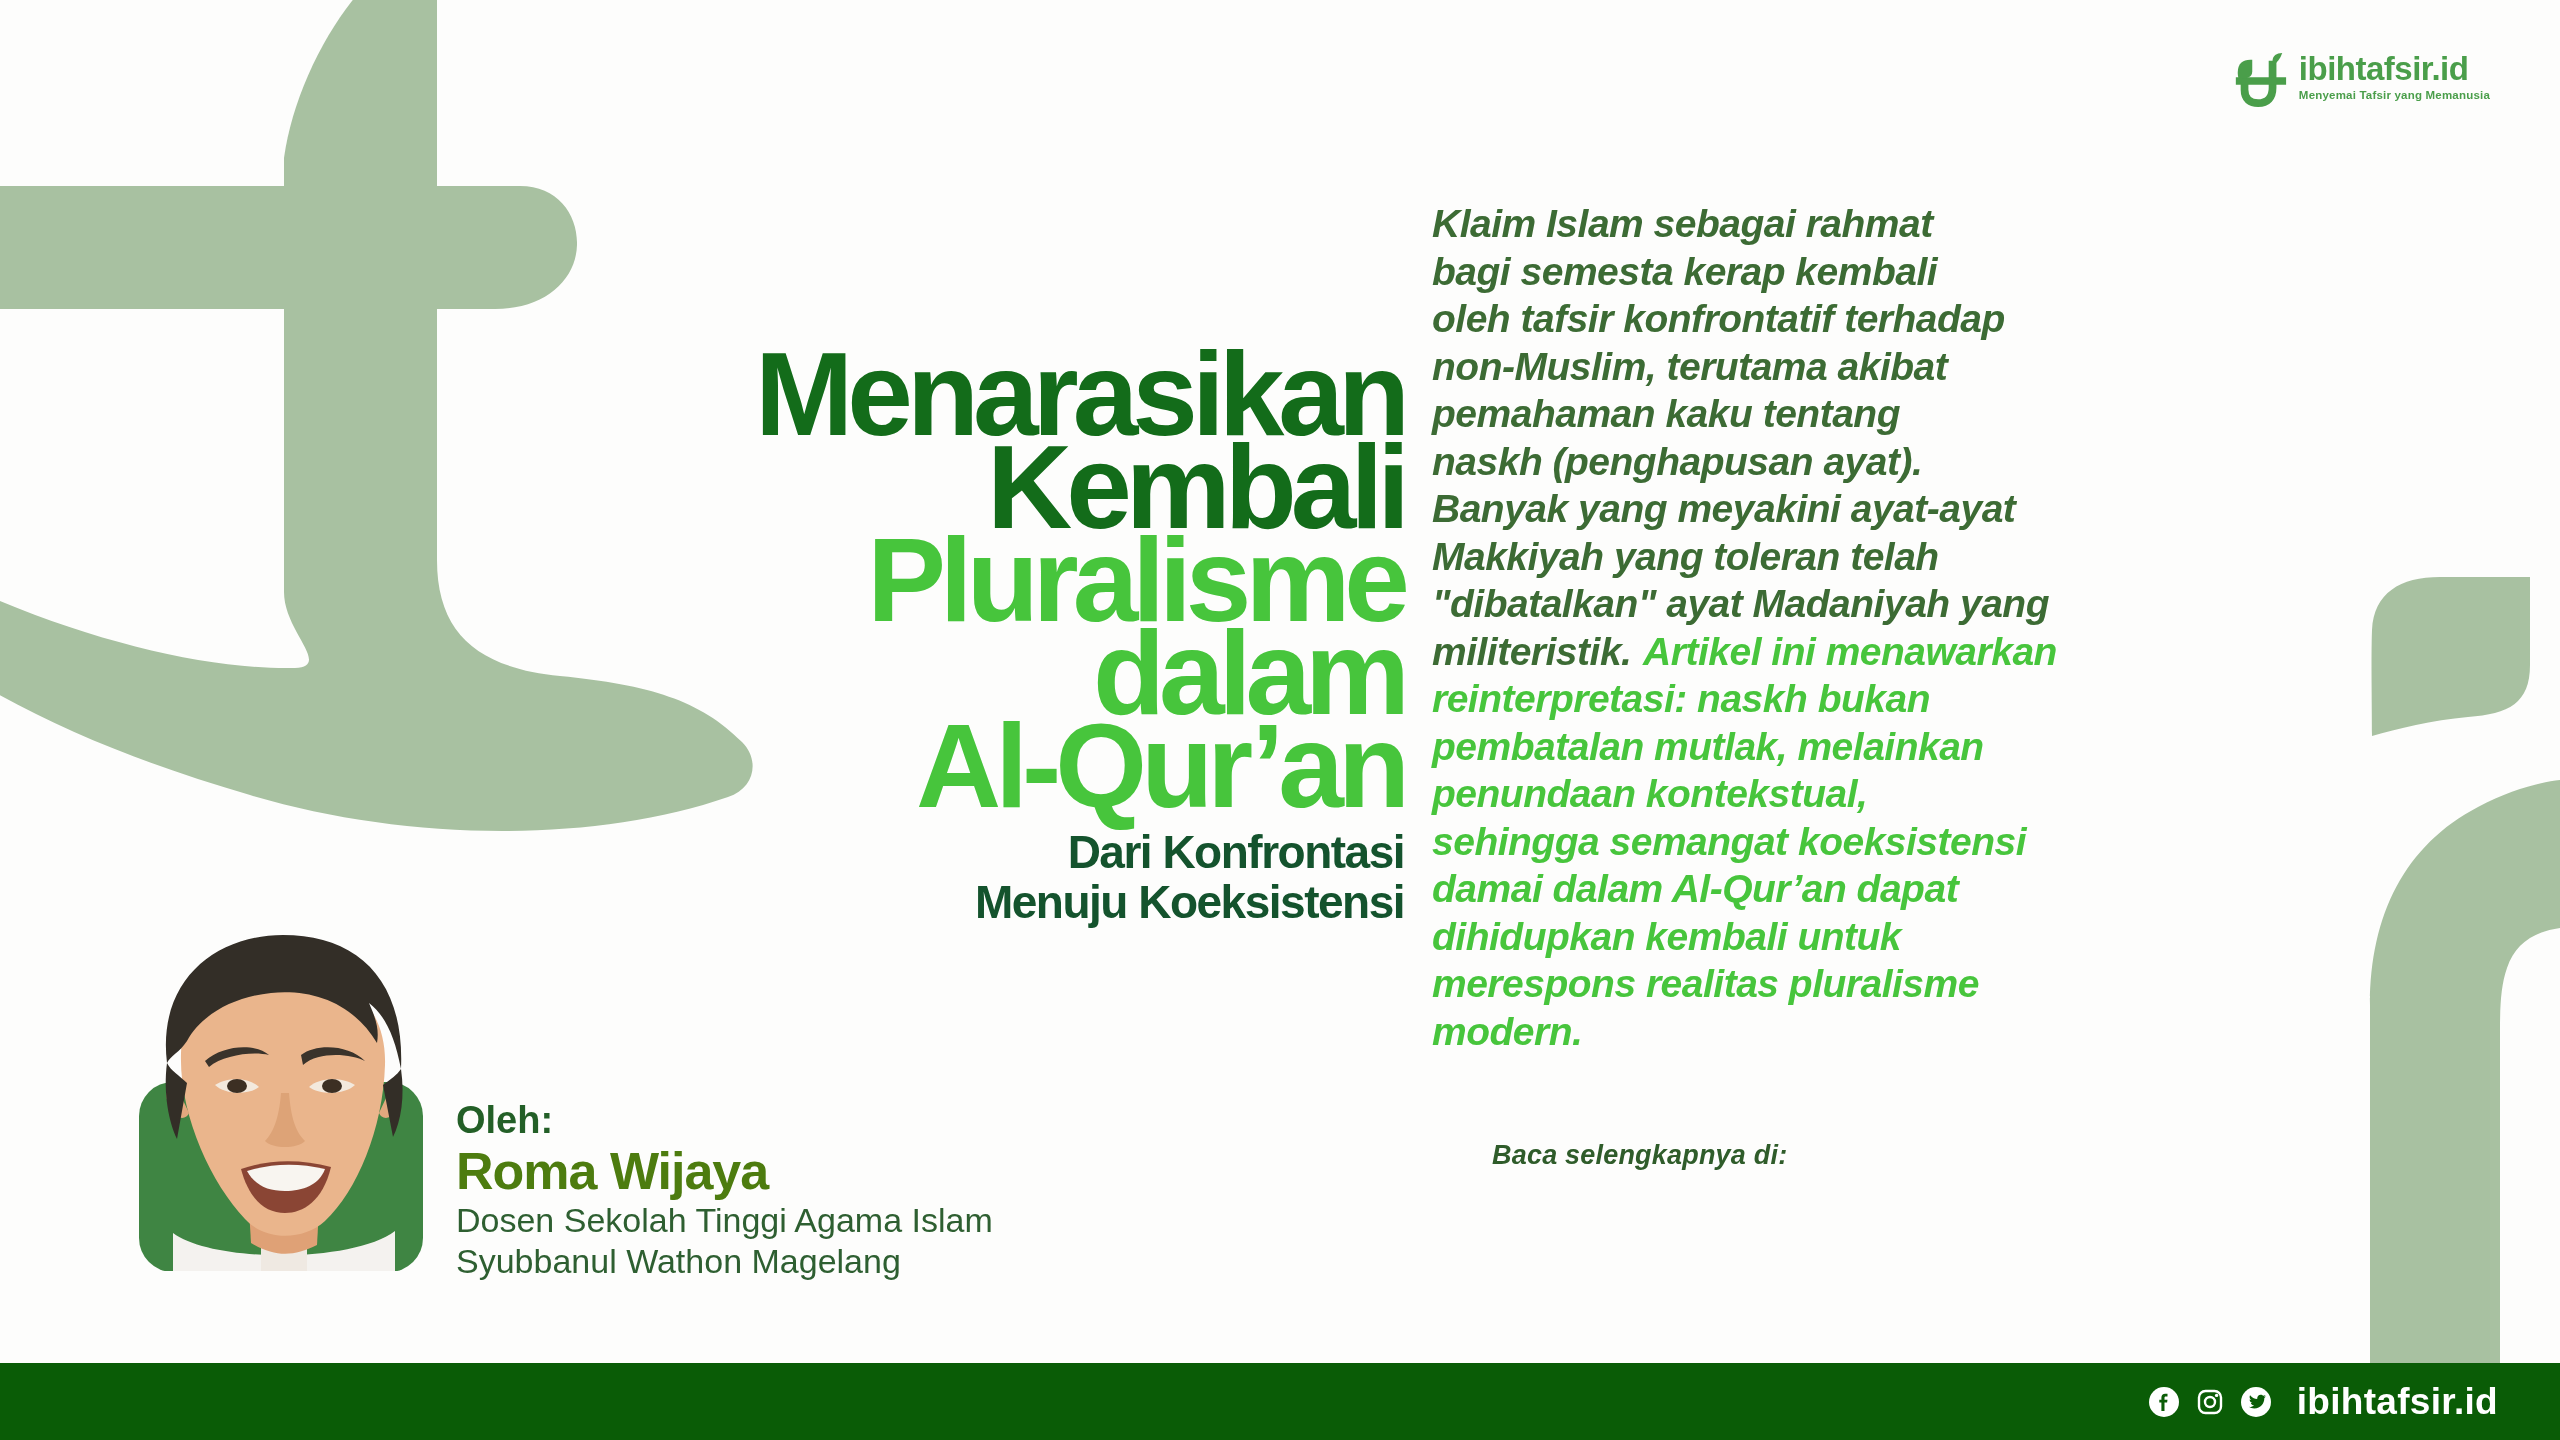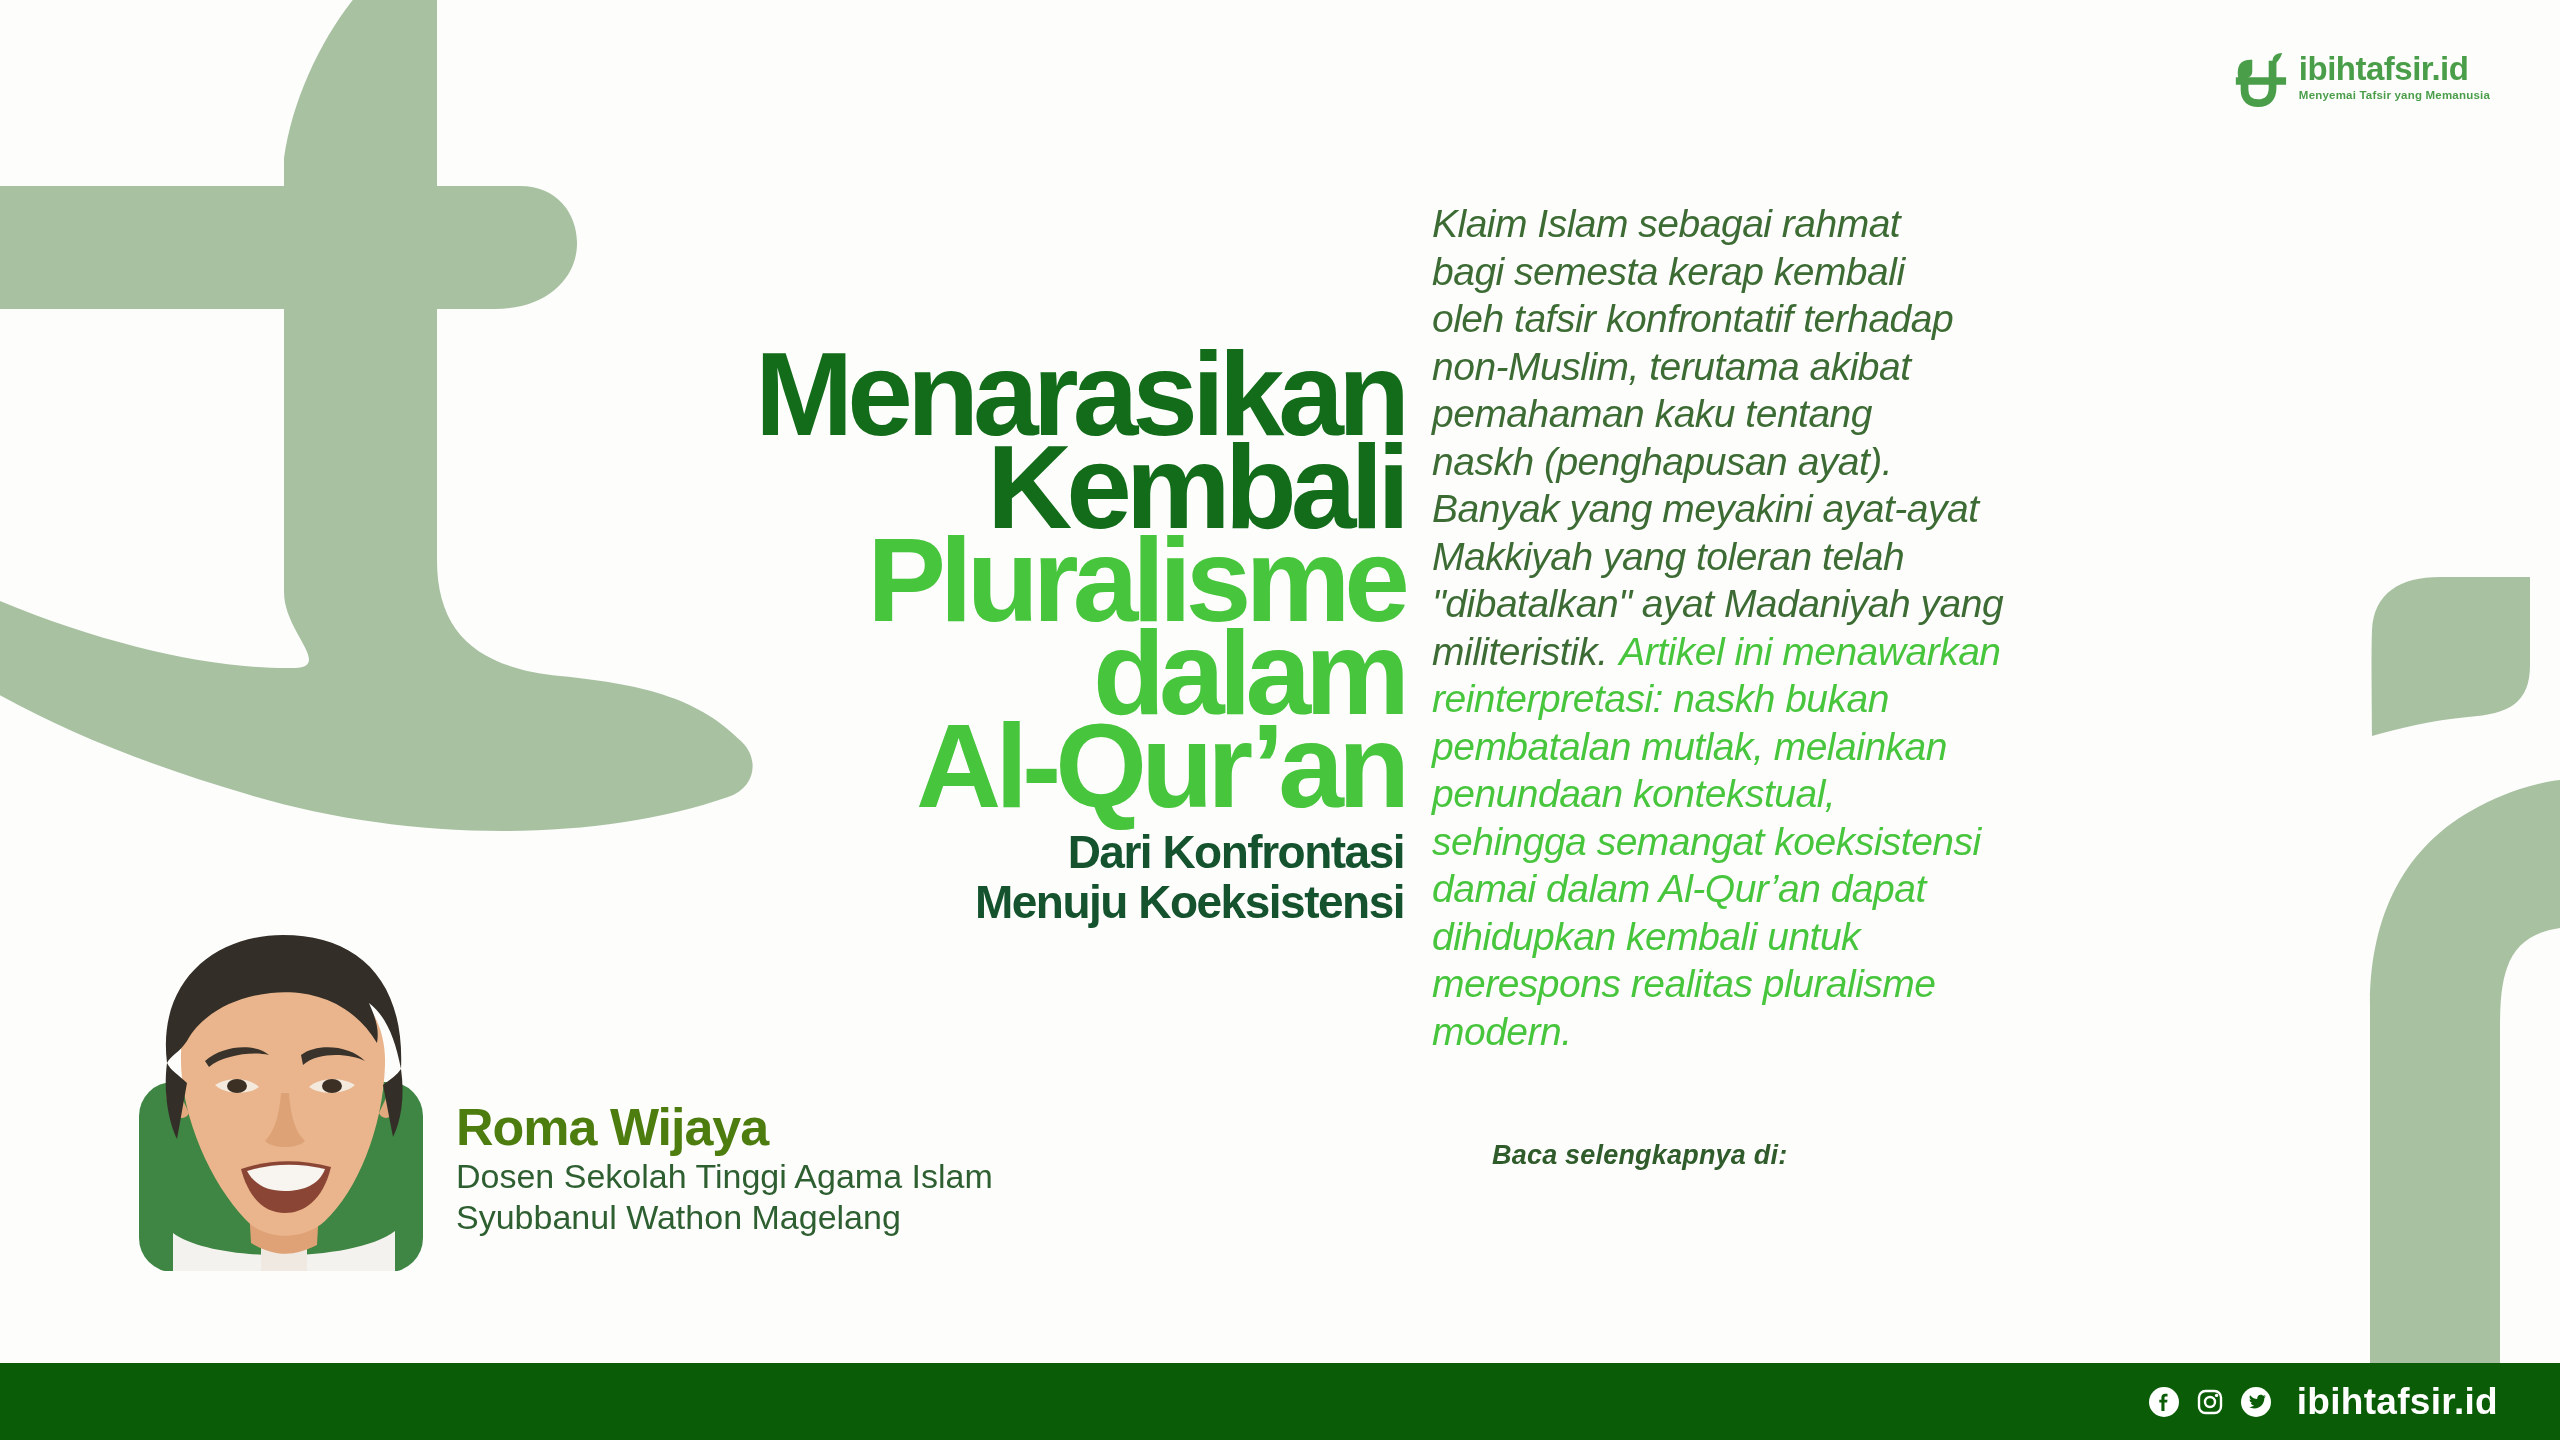--- a/index.html
+++ b/index.html
@@ -21,21 +21,21 @@
   
   .title-block{position:absolute;right:1156px;top:348px;width:860px;text-align:right;}
   .t-line{font-weight:700;font-size:118px;line-height:93px;letter-spacing:-6px;white-space:nowrap;}
   .t-dark{color:#136c1a;}
   .t-bright{color:#47c53c;}
   .subtitle{margin-top:14px;}
   .s-line{font-weight:700;font-size:46px;line-height:50px;letter-spacing:-1.5px;color:#14532d;white-space:nowrap;}
 
   
   .excerpt{position:absolute;left:1432px;top:200px;width:740px;}
-  .x-line{font-size:39px;font-weight:400;font-style:italic;line-height:47.5px;letter-spacing:-0.5px;white-space:nowrap;}
+  .x-line{font-size:39px;font-weight:700;font-style:italic;line-height:47.5px;letter-spacing:-0.5px;white-space:nowrap;}
   .seg-d{color:#3c6b34;}
   .seg-b{color:#47c53c;}
   .seg-d.sp{margin-right:0.30em;margin-top:20px;}
 
   
   .cta-label{position:absolute;left:1492px;top:1140px;font-size:27px;font-weight:700;font-style:italic;color:#2f5c2a;letter-spacing:0.2px;}
   .url-pill{position:absolute;left:1430px;top:1178px;width:318px;height:64px;background:#e3e9e1;border-radius:18px;
     display:flex;align-items:center;justify-content:center;cursor:pointer;}
   .url-pill span{font-size:36px;font-weight:700;color:#3e6e57;letter-spacing:0.5px;}
 
@@ -155,20 +155,21 @@
       <ellipse cx="179" cy="153" rx="10" ry="7" fill="#3c2f23"></ellipse>
 
       <path d="M128,160 C126,186 120,200 112,208 C120,216 144,216 152,208 C142,198 138,184 136,160 Z" fill="#dda377"></path>
 
       <path d="M88,236 C116,226 148,226 178,234 C170,268 150,280 132,280 C112,280 96,266 88,236 Z" fill="#8a4534"></path>
       <path d="M94,238 C120,230 146,230 172,236 C166,252 150,258 132,258 C114,258 102,252 94,238 Z" fill="#f8f5f0"></path>
     </svg>
   </div>
 
   <div class="author-text">
+    <div class="author-prefix">Oleh:</div>
     <div class="author-name">Roma Wijaya</div>
     <div class="author-affil">
       <div>Dosen Sekolah Tinggi Agama Islam</div>
       <div>Syubbanul Wathon Magelang</div>
     </div>
   </div>
 
   <div class="footer">
     <div class="footer-inner">
       <svg class="social" viewBox="0 0 30 30">

